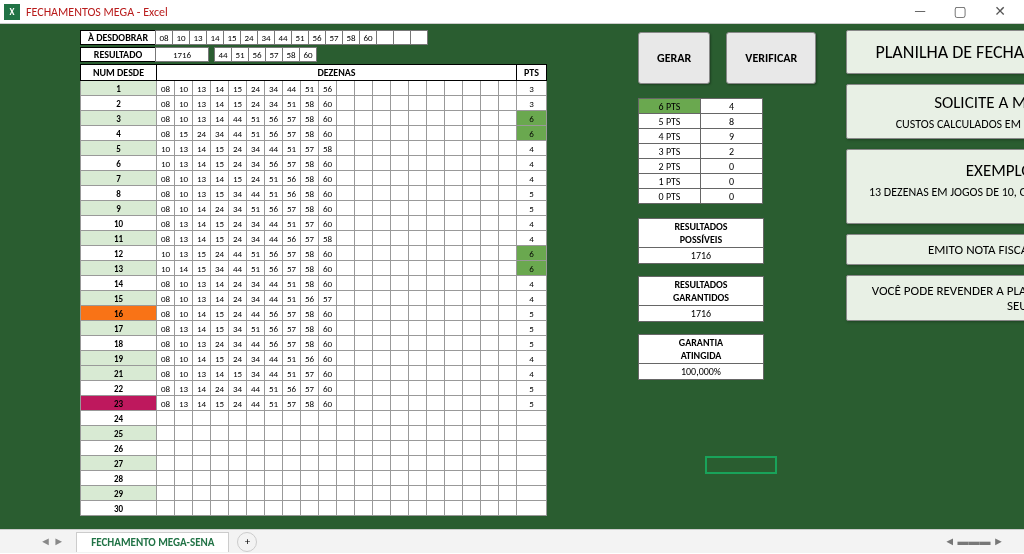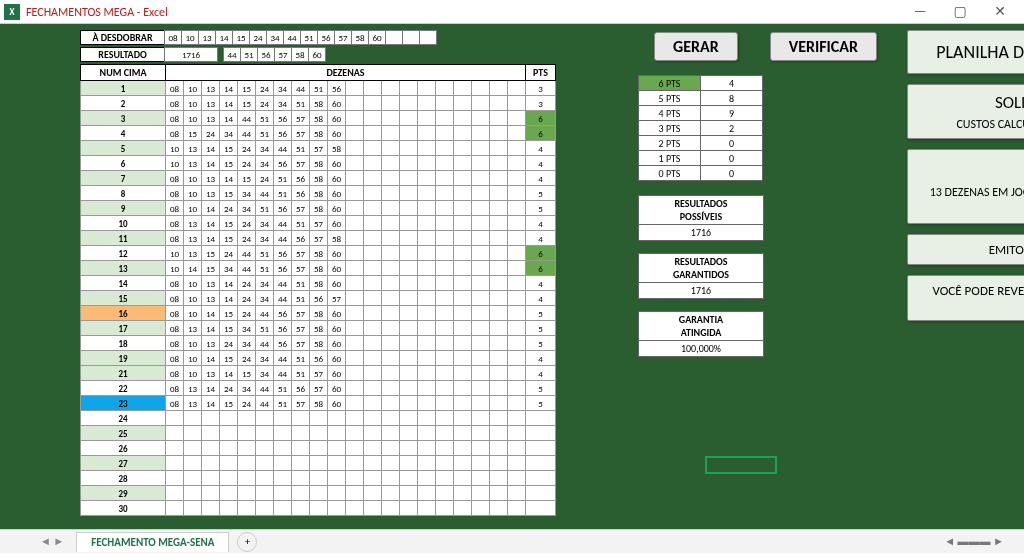--- a/index.html
+++ b/index.html
@@ -7,30 +7,30 @@
 .titlebar { display: flex; align-items: center; height: 24px; background: #fff; border-bottom: 1px solid #ccc; padding: 0 4px; }
 .titlebar .app-icon { width: 16px; height: 16px; background: #217346; margin-right: 6px; display:flex; align-items:center; justify-content:center; color:#fff; font-size:9px; font-weight:bold;}
 .titlebar .title { font-size: 12px; color: #b91c1c; }
 .titlebar .winbtns { margin-left: auto; display:flex; }
 .titlebar .winbtns div { width: 40px; text-align: center; font-size: 14px; color: #555; cursor: pointer; }
 .canvas { background: #2a5d30; height: 505px; padding: 6px 8px 0 80px; position: relative; display:flex; }
 .left-area { flex: 0 0 540px; }
 .row-dezenas { display:flex; align-items:center; margin-bottom:2px; }
 .hdr-cell { background:#fff; border:1px solid #000; font-weight:bold; font-size:10px; height:15px; display:flex; align-items:center; justify-content:center; }
 .small-cell { width:18px; height:15px; background:#fff; border:1px solid #777; font-size:9px; display:flex; align-items:center; justify-content:center; margin-left:-1px; }
-.numjogo-col { width:85px; }
+.numjogo-col { width:76px; }
 .grid-table { border-collapse: collapse; background:#fff; }
 .grid-table td { border:1px solid #999; width:18px; height:15px; font-size:9px; text-align:center; padding:0; }
 .grid-table td.num { background:#d8ead3; font-weight:bold; width:70px; }
 .grid-table td.pts { width:30px; font-weight:normal; }
 .grid-table td.pts-hi { background:#6aa84f; color:#000; }
 .grid-table th { border:1px solid #000; background:#fff; font-size:10px; padding:1px 2px; }
 .mid-area { flex:0 0 160px; padding-left:18px; }
 .btn-row { display:flex; gap:16px; margin-bottom:14px; margin-top:2px;}
-.btn3d { padding:4px 18px; background:#e8e8e8; border:1px solid #888; border-radius:3px; font-size:16px; font-weight:bold; cursor:pointer; box-shadow:1px 1px 2px rgba(0,0,0,0.3);margin-left:16px;}
+.btn3d { padding:18px 18px; background:#e8e8e8; border:1px solid #888; border-radius:3px; font-size:12px; font-weight:bold; cursor:pointer; box-shadow:1px 1px 2px rgba(0,0,0,0.3);}
 .stat-table { border-collapse:collapse; background:#fff; margin-bottom:14px;}
 .stat-table td { border:1px solid #666; width:62px; height:15px; font-size:10px; text-align:center; }
 .stat-table td.hi { background:#6aa84f; }
 .info-box { background:#fff; border:1px solid #666; text-align:center; font-size:10px; margin-bottom:12px; width:126px;}
 .info-box .lbl { font-weight:bold; padding:1px 0; border-bottom:1px solid #666;}
 .info-box .val { padding:1px 0;}
 .right-area { flex:1; padding-left:30px; }
 .panel { background:#e8f0e5; border:1px solid #888; border-radius:2px; width:400px; text-align:center; padding:7px 10px; margin-bottom:10px; font-size:14px; box-shadow:1px 1px 3px rgba(0,0,0,0.3);}
 .panel.big { font-size:18px; font-weight:normal; padding:10px;}
 .panel.small { font-size:13px; }
@@ -88,21 +88,21 @@
           <div class="small-cell">56</div>
           <div class="small-cell">57</div>
           <div class="small-cell">58</div>
           <div class="small-cell">60</div>
         </div>
     </div>
 
     <table class="grid-table">
       <thead>
         <tr>
-          <th class="numjogo-col">NUM CIMA</th>
+          <th class="numjogo-col">NUM DESDE</th>
           <th colspan="20">DEZENAS</th>
           <th style="width:20px;">PTS</th>
         </tr>
       </thead>
       <tbody id="grid-body">
           <tr>
             <td class="num" style="background: rgb(216, 234, 211);">1</td>
             <td>08</td>
             <td>10</td>
             <td>13</td>
@@ -455,21 +455,21 @@
             <td></td>
             <td></td>
             <td></td>
             <td></td>
             <td></td>
             <td></td>
             <td></td>
             <td class="pts">4</td>
           </tr>
           <tr>
-            <td class="num" style="background: #fdba74;">16</td>
+            <td class="num" style="background: #f97316;">16</td>
             <td>08</td>
             <td>10</td>
             <td>14</td>
             <td>15</td>
             <td>24</td>
             <td>44</td>
             <td>56</td>
             <td>57</td>
             <td>58</td>
             <td>60</td>
@@ -599,21 +599,21 @@
             <td></td>
             <td></td>
             <td></td>
             <td></td>
             <td></td>
             <td></td>
             <td></td>
             <td class="pts">5</td>
           </tr>
           <tr>
-            <td class="num" style="background: #0ea5e9;">23</td>
+            <td class="num" style="background: #be185d;">23</td>
             <td>08</td>
             <td>13</td>
             <td>14</td>
             <td>15</td>
             <td>24</td>
             <td>44</td>
             <td>51</td>
             <td>57</td>
             <td>58</td>
             <td>60</td>

